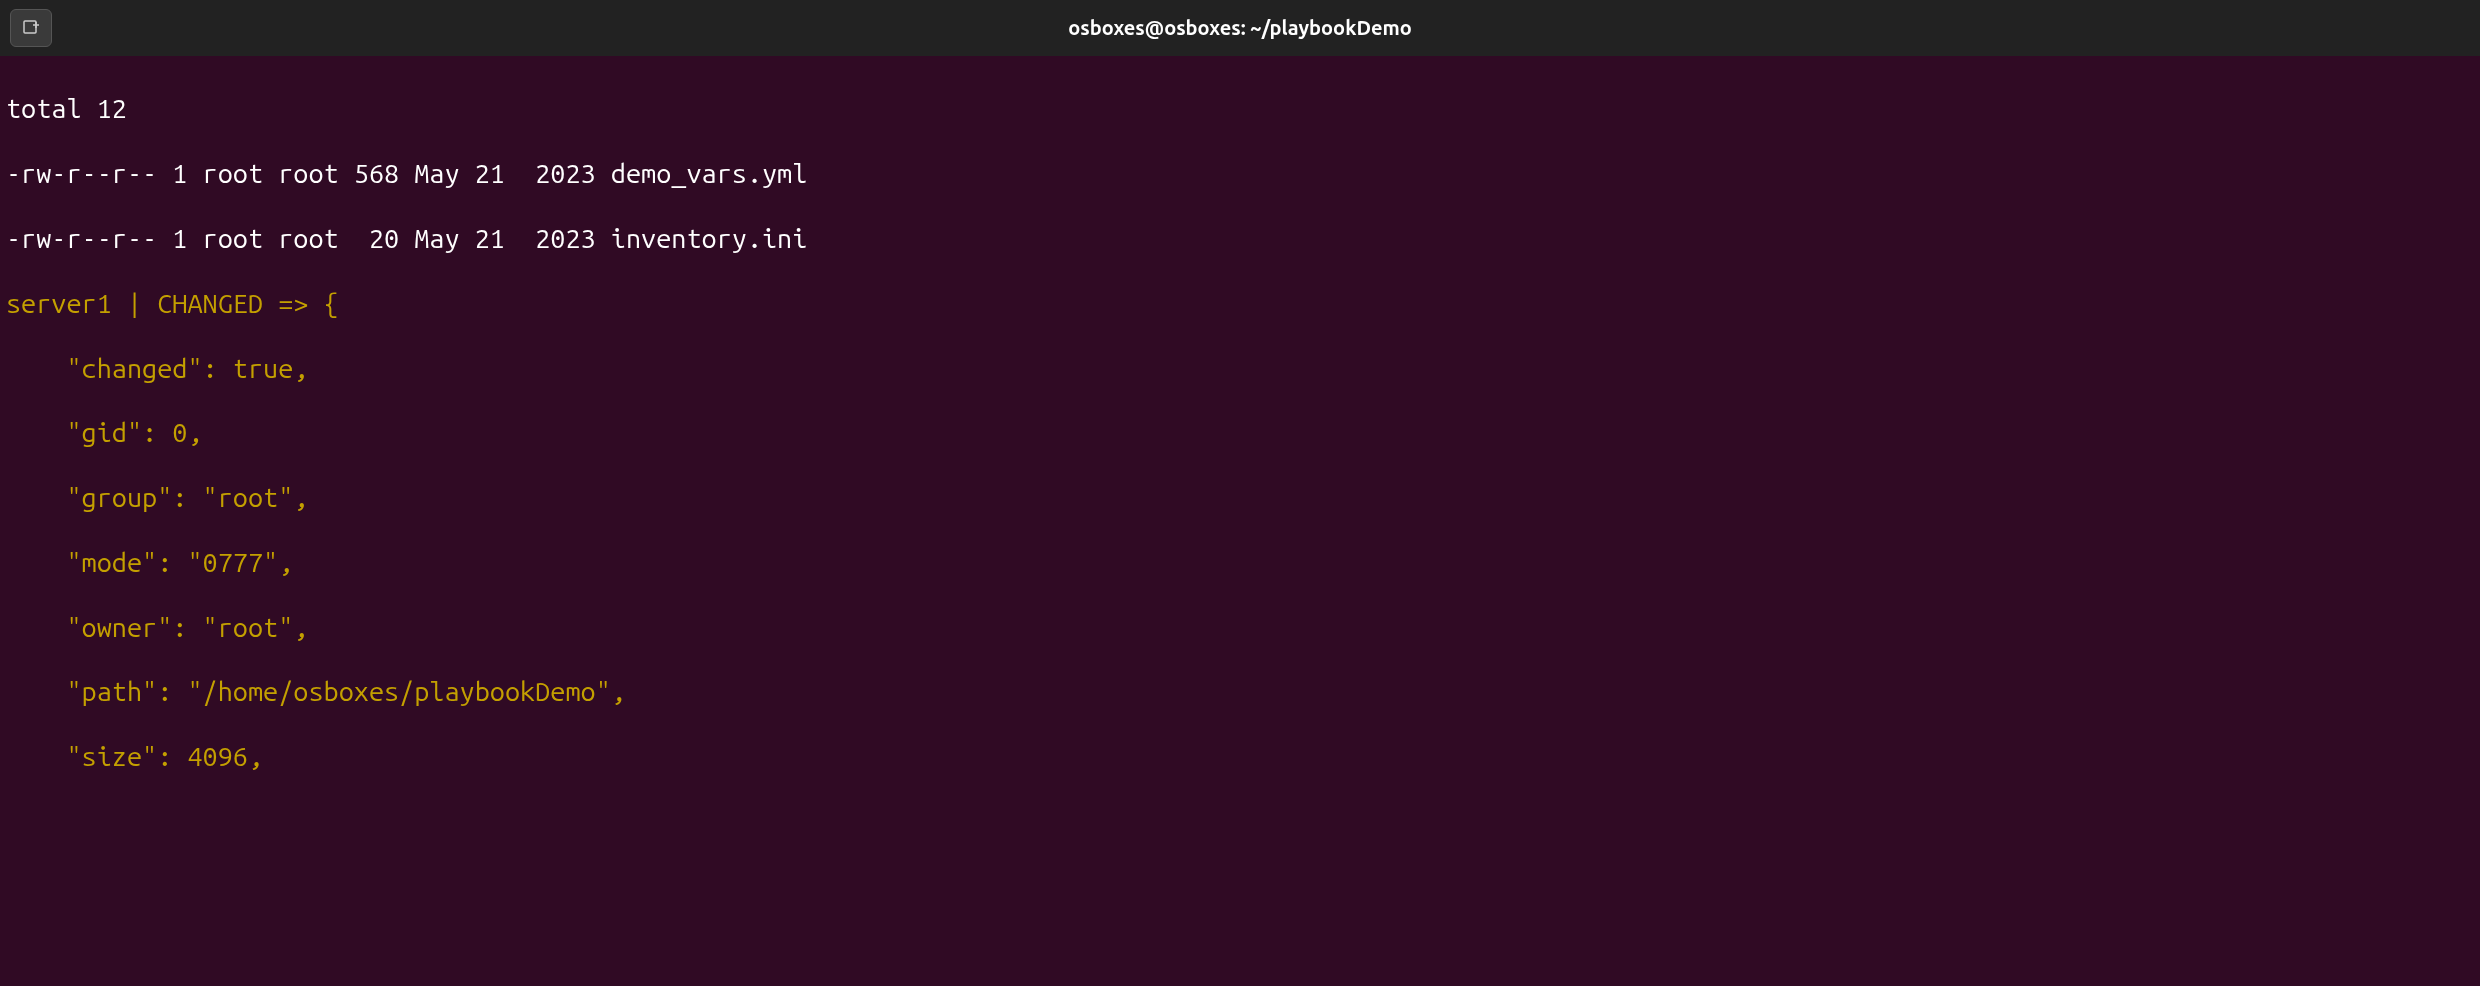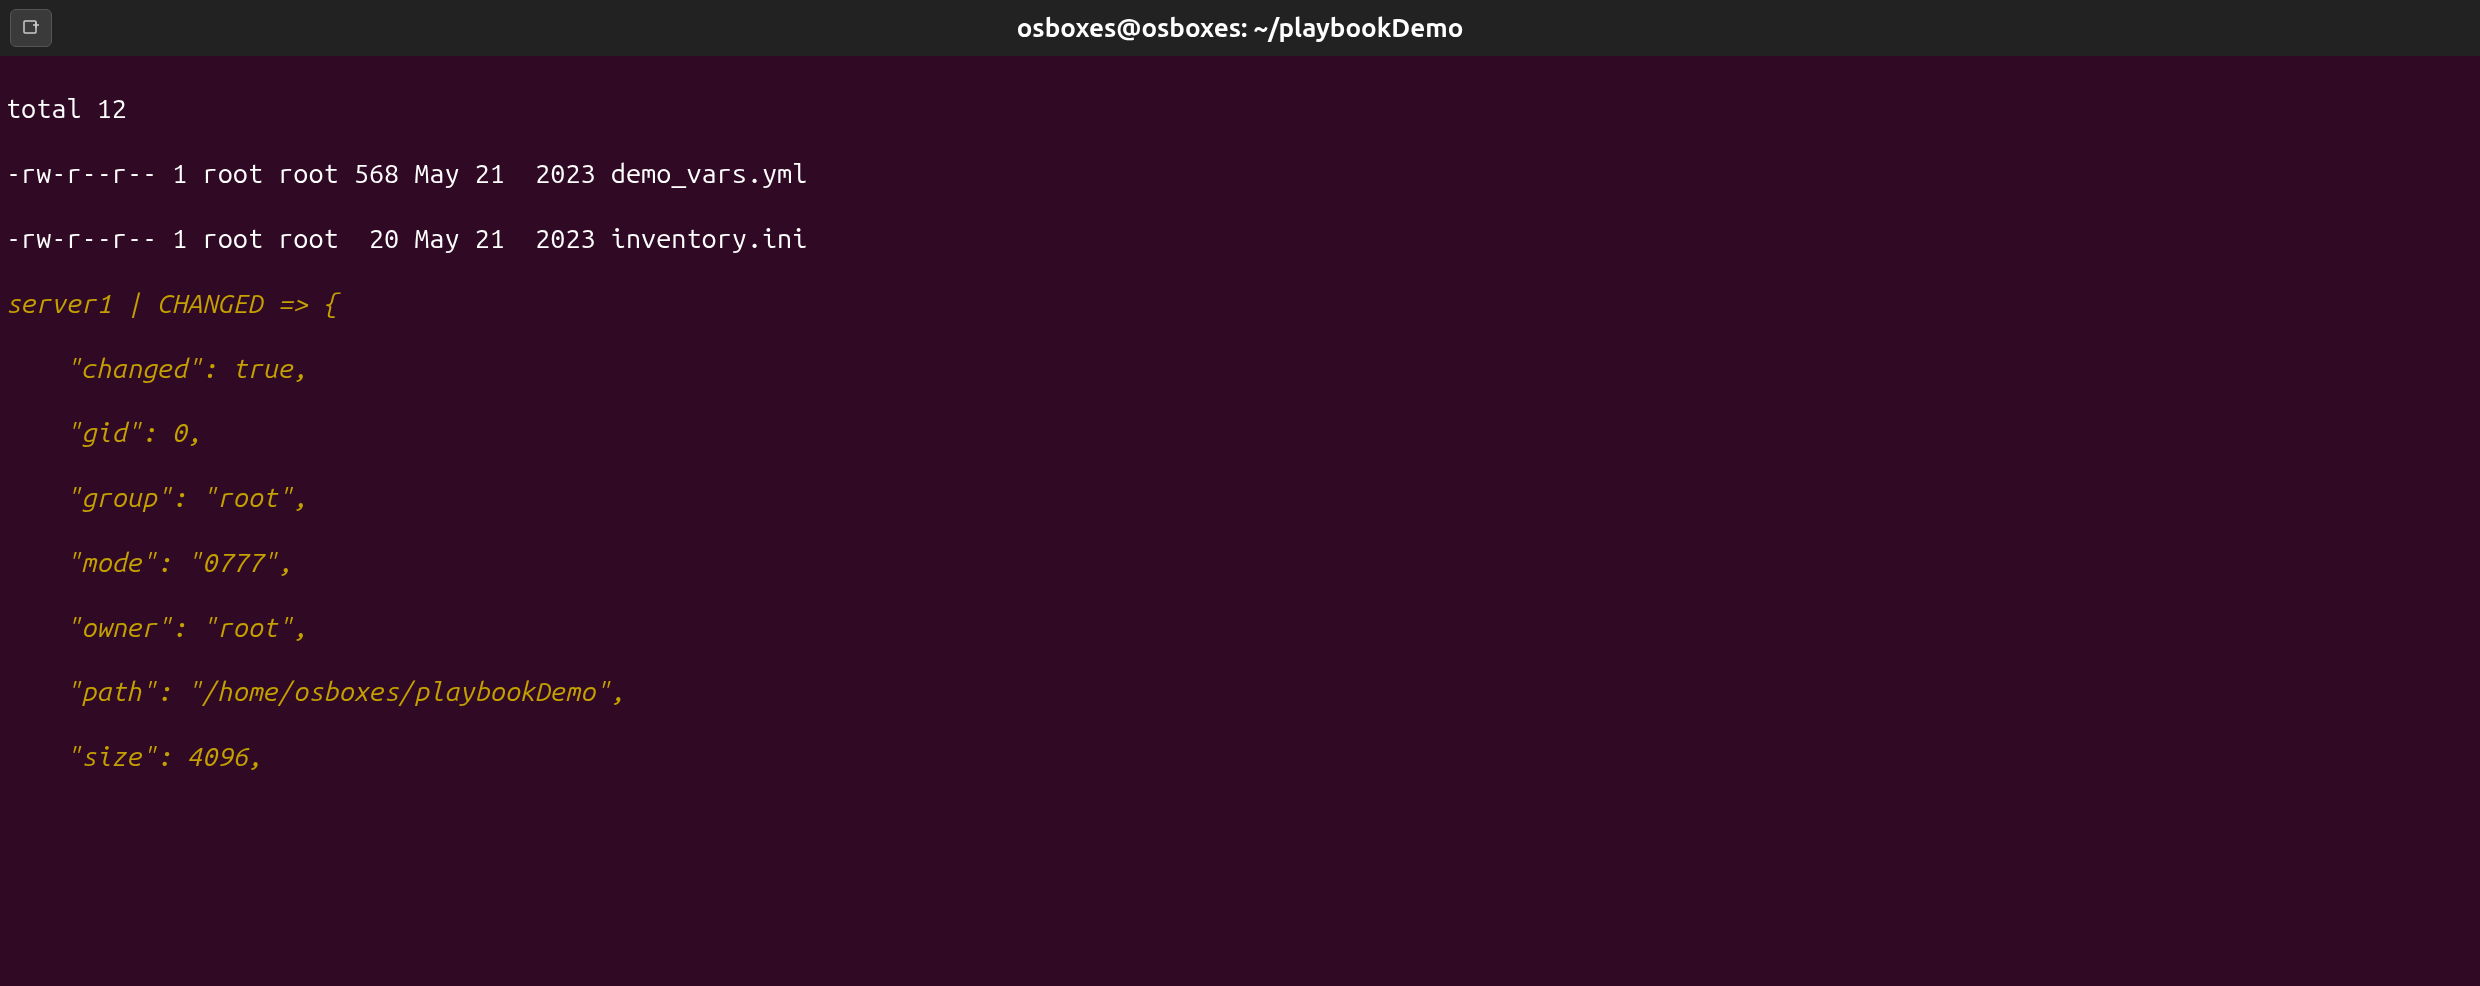--- a/index.html
+++ b/index.html
@@ -36,37 +36,37 @@
       justify-content: center;
       color: #ddd;
       font-size: 20px;
     }
     .window-title {
       position: absolute;
       left: 50%;
       transform: translateX(-50%);
       color: #ffffff;
       font-family: 'Ubuntu', sans-serif;
-      font-size: 26px;
+      font-size: 20px;
       font-weight: bold;
     }
     .terminal {
       padding: 4px 6px;
       white-space: pre;
     }
     .line {
       display: block;
     }
     .prompt-user { color: #26a269; font-weight: bold; }
     .prompt-colon { color: #ffffff; font-weight: bold; }
     .prompt-path { color: #3465a4; font-weight: bold; }
     .prompt-dollar { color: #ffffff; font-weight: bold; }
     .cmd { color: #ffffff; }
     .output { color: #ffffff; }
-    .ansible-yellow { color: #c4a000; font-style: italic; }
+    .ansible-yellow { color: #c4a000; }
   </style>
 </head>
 <body>
 
 <div class="titlebar">
   <div class="new-tab-button">
     <svg width="18" height="18" viewBox="0 0 18 18">
       <rect x="2" y="2" width="12" height="12" fill="none" stroke="#ccc" stroke-width="1.5" rx="1"></rect>
       <line x1="11" y1="6" x2="17" y2="6" stroke="#ccc" stroke-width="1.5"></line>
       <line x1="14" y1="3" x2="14" y2="9" stroke="#ccc" stroke-width="1.5"></line>

